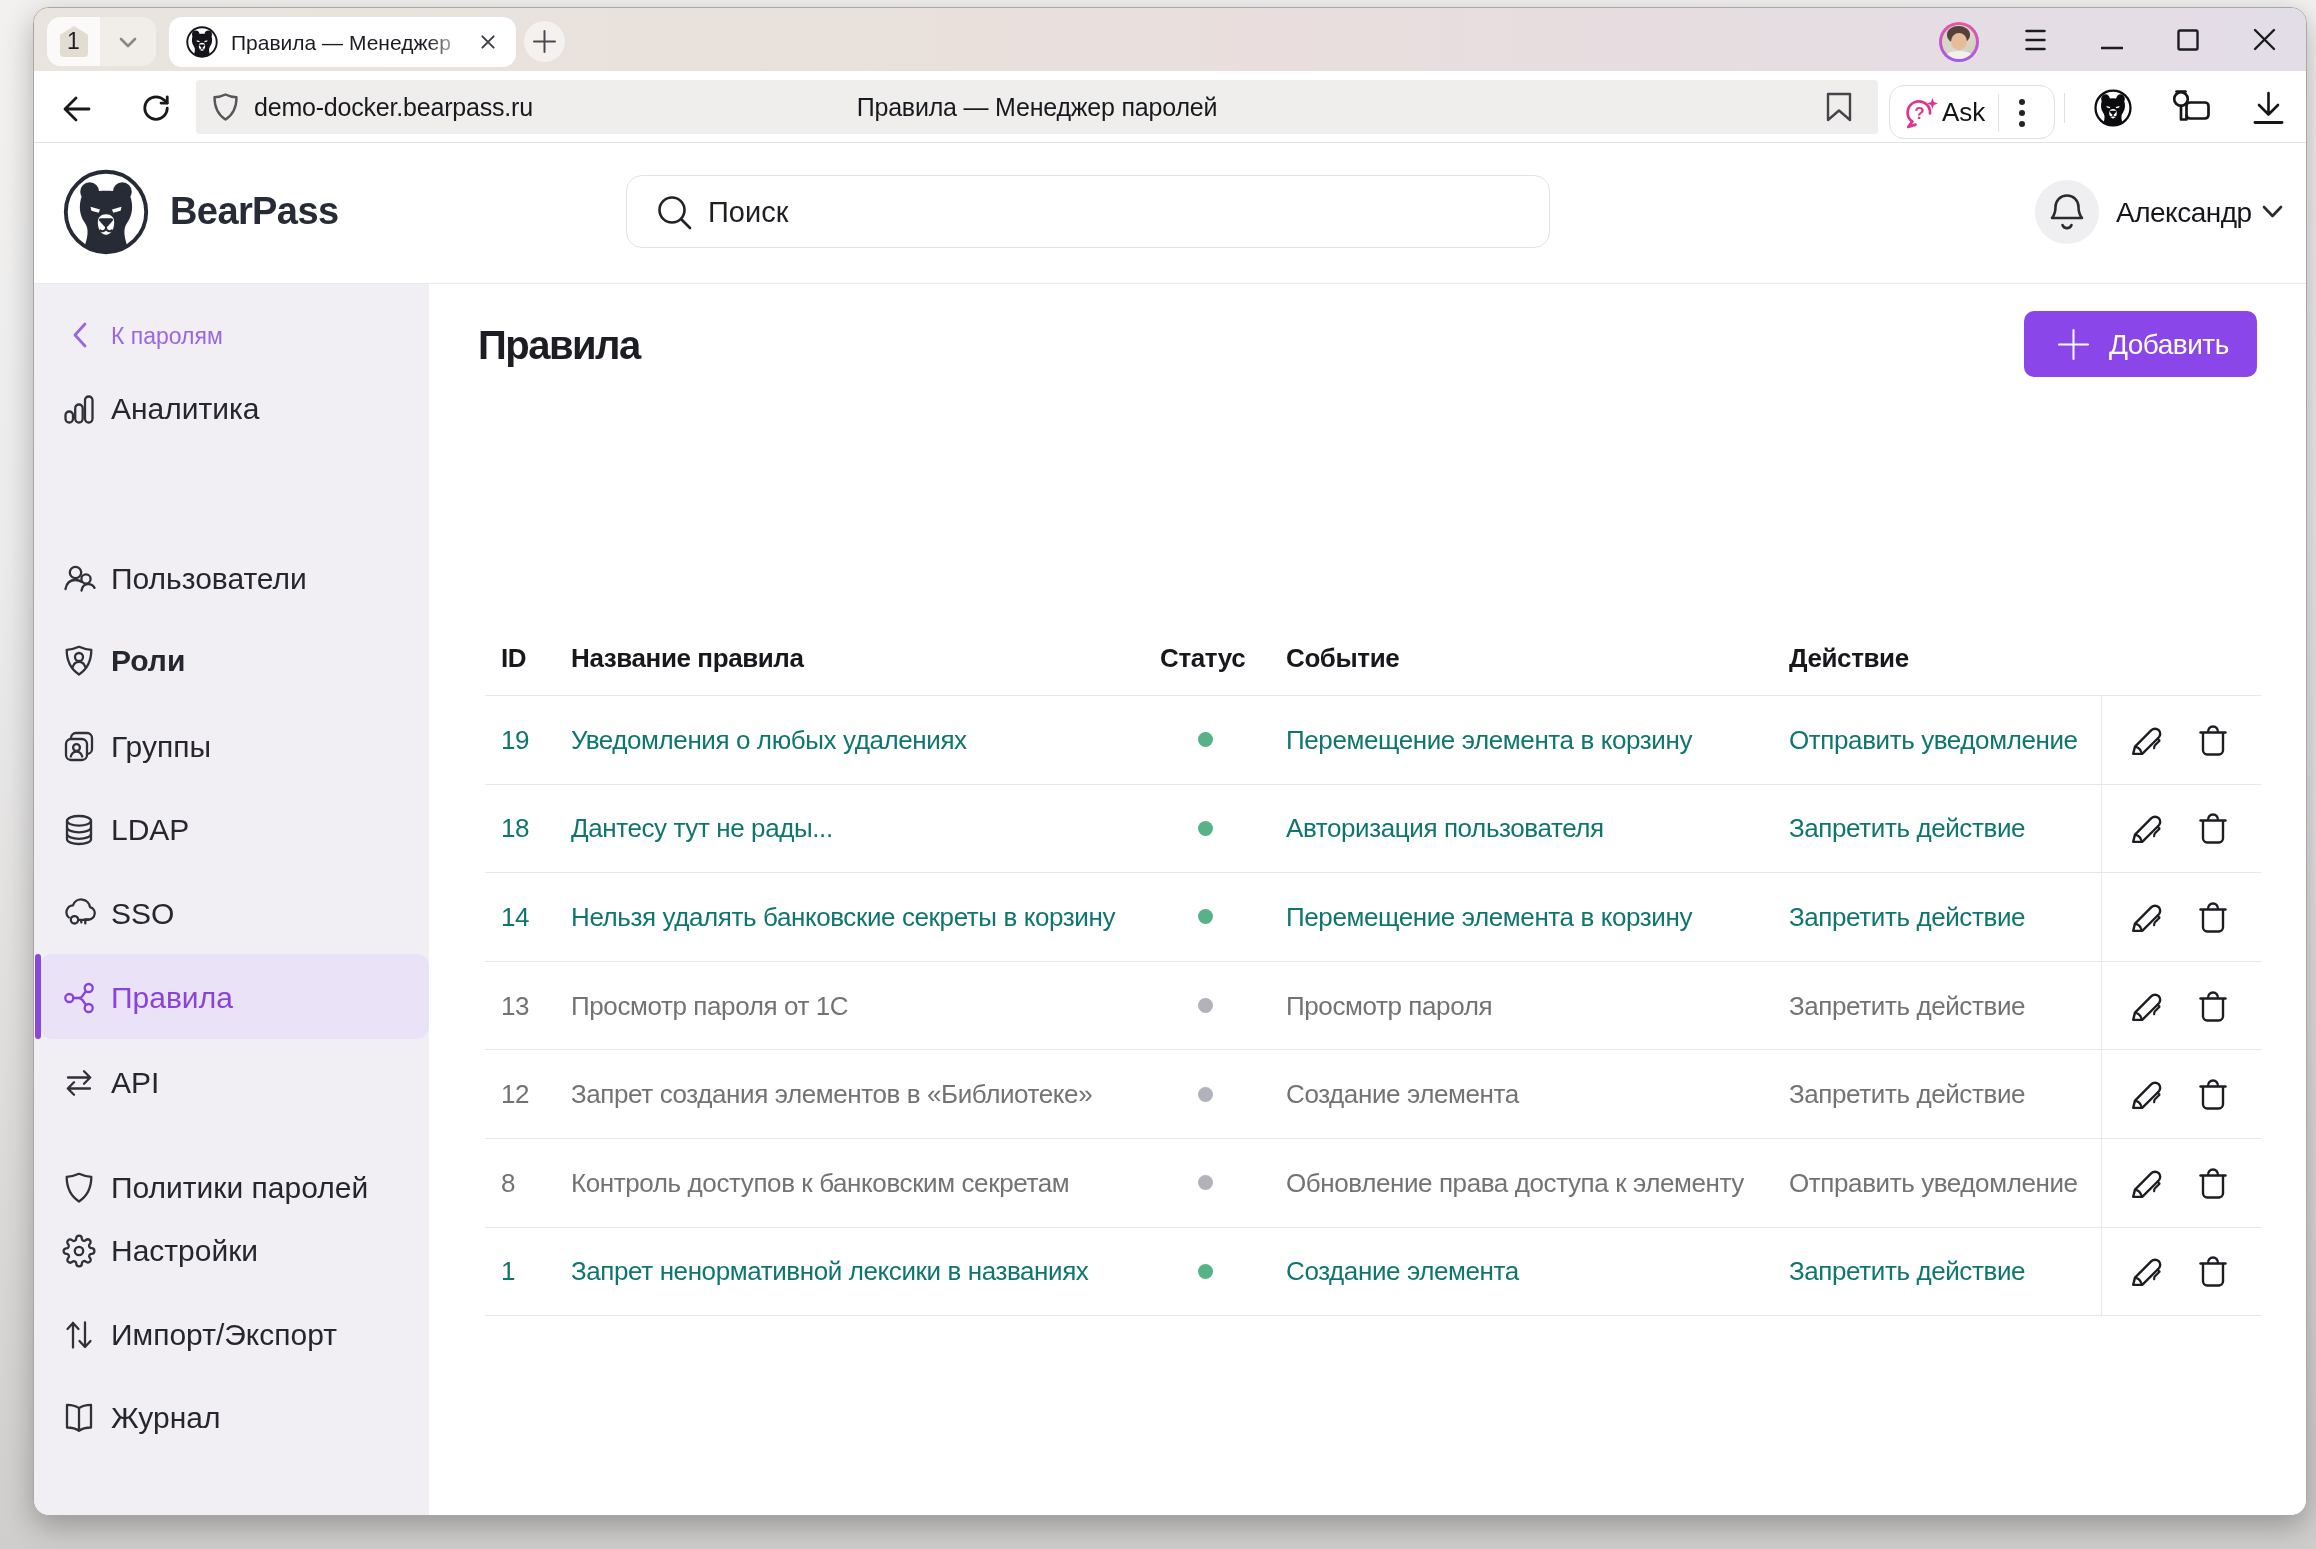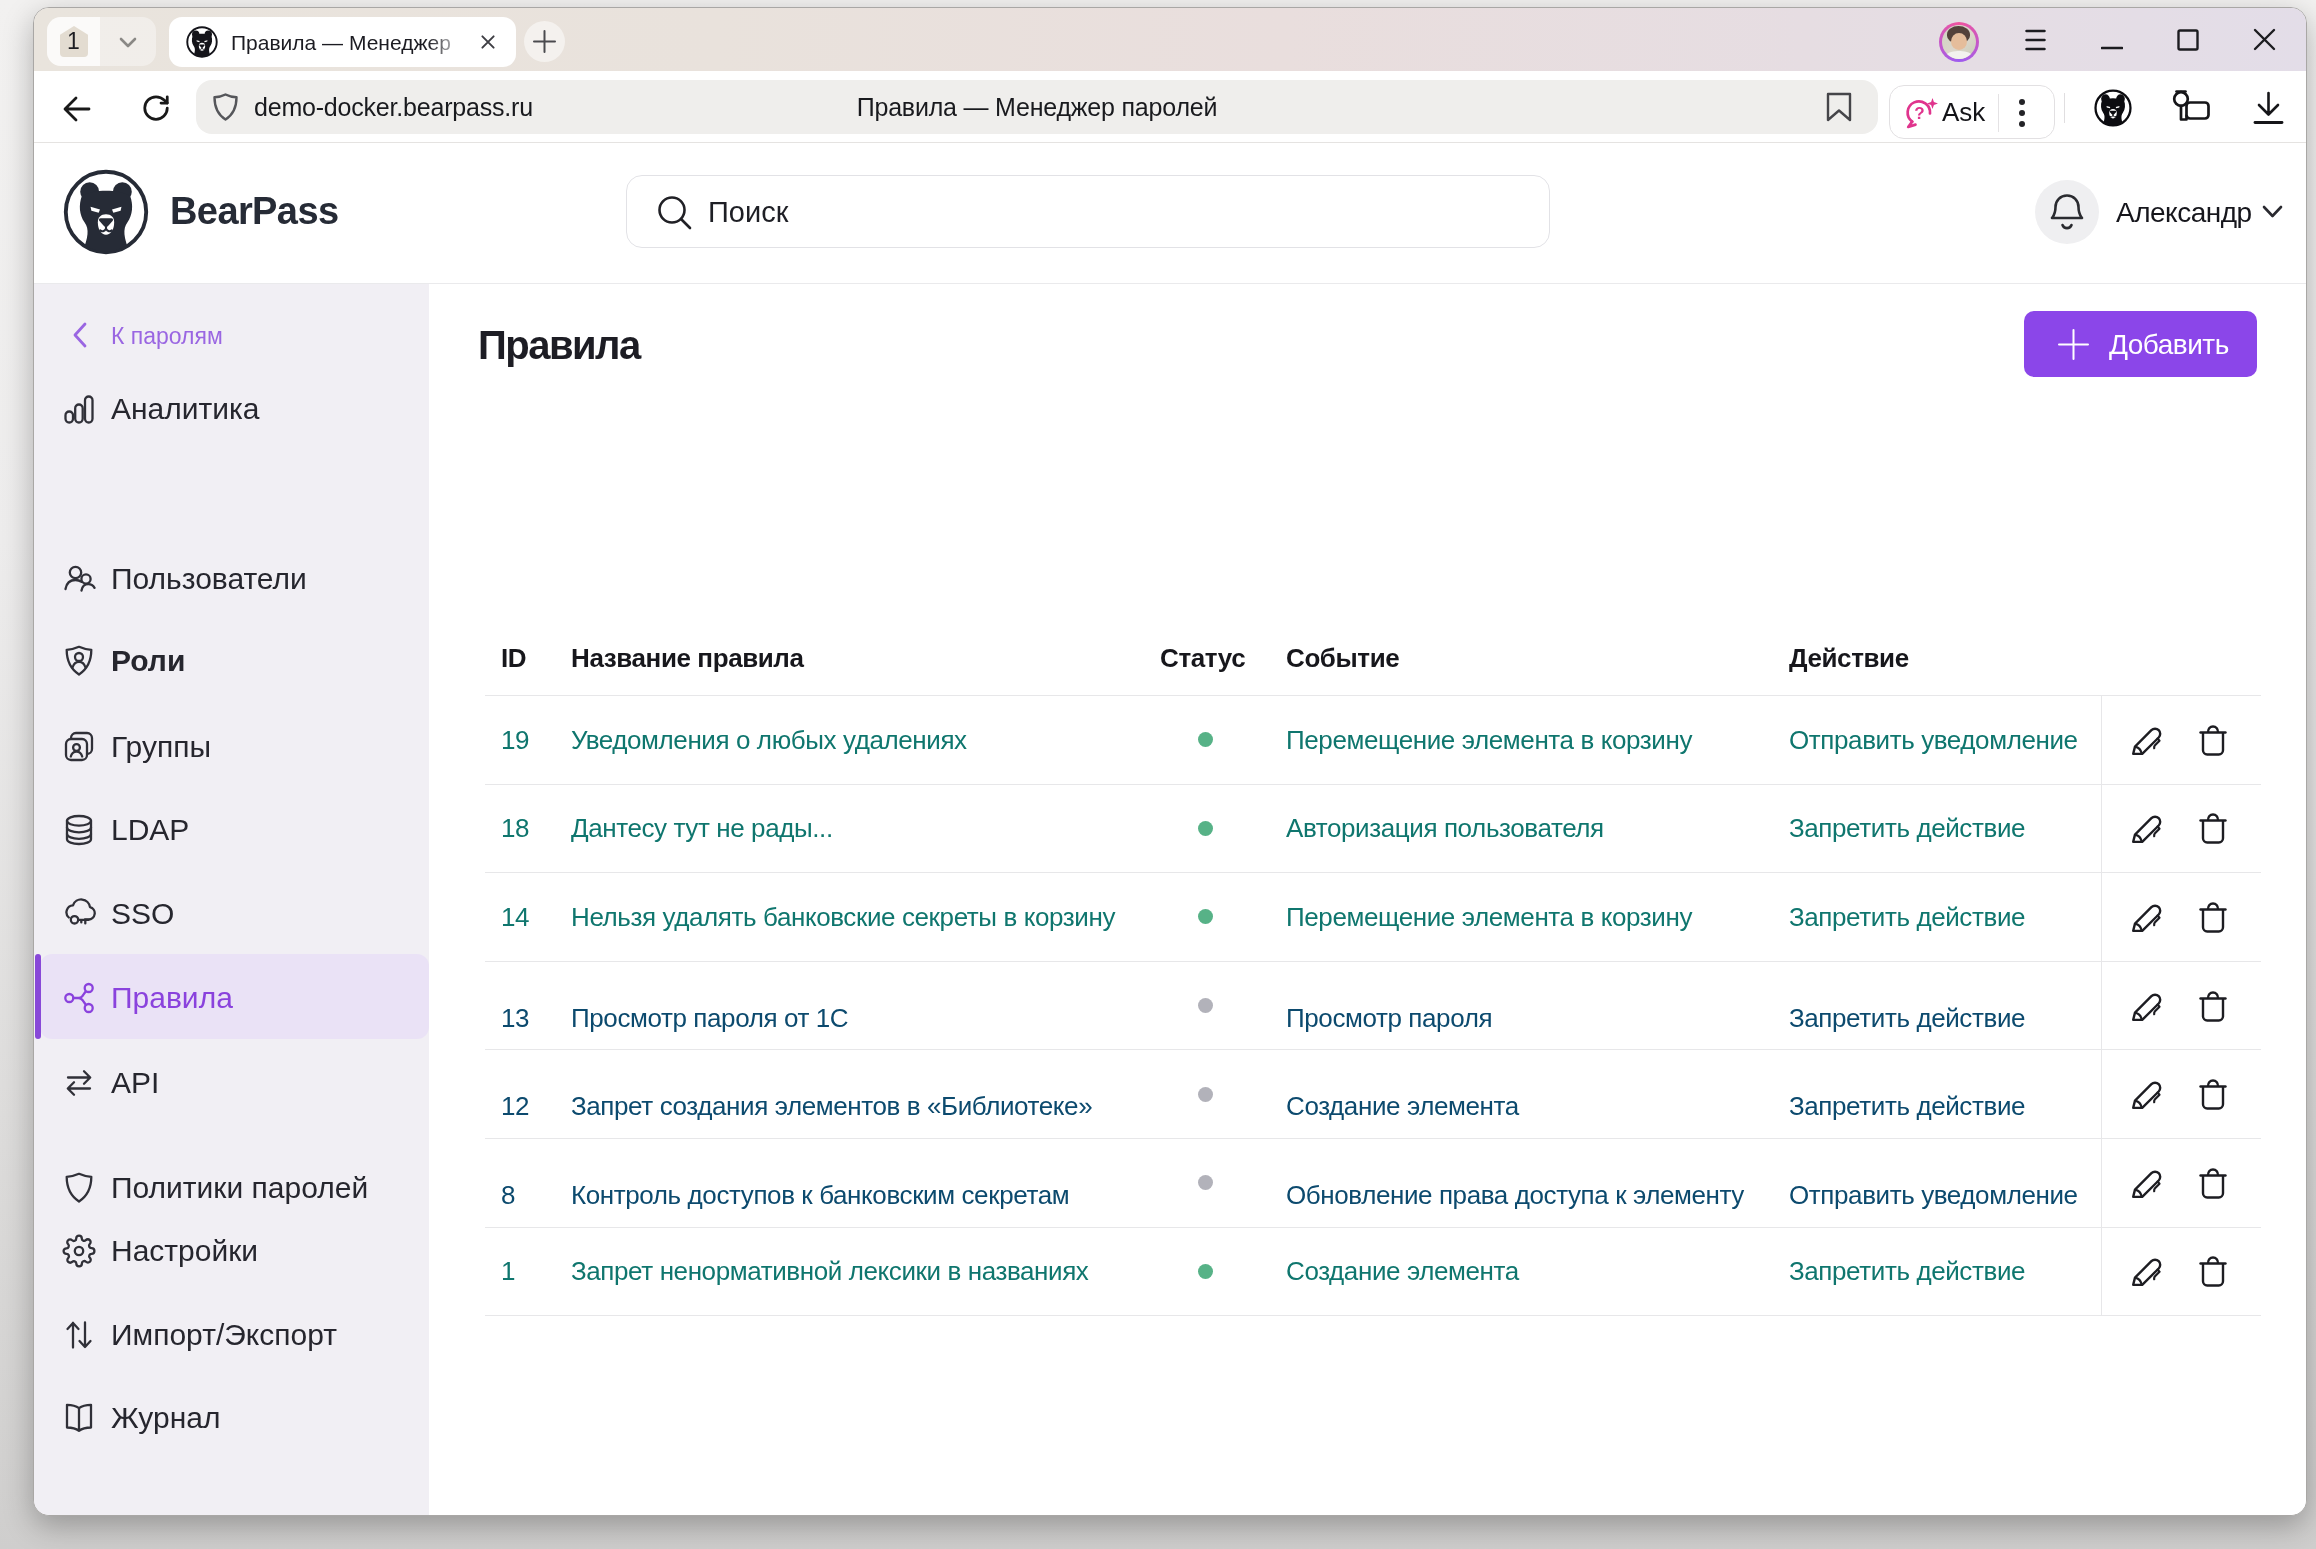--- a/index.html
+++ b/index.html
@@ -52,21 +52,21 @@
   .avatar .ph { width:100%; height:100%; border-radius:50%; background:linear-gradient(135deg,#cfd3c2 0%,#dcd6cb 55%,#c9cdb9 100%); position:relative; overflow:hidden; }
   .avatar .hair { position:absolute; left:5px; top:1px; width:23px; height:17px; border-radius:50% 50% 42% 42%; background:#53413a; }
   .avatar .face { position:absolute; left:9px; top:8px; width:16px; height:17px; border-radius:50%; background:#e5bd9b; }
   .avatar .sh { position:absolute; left:4px; top:26px; width:26px; height:12px; border-radius:45%; background:#f2f1ee; }
   .wctl { position:absolute; top:0; height:63px; display:flex; align-items:center; }
   
   .toolbar {
     position:absolute; left:0; top:63px; width:100%; height:72px; background:#fff;
     border-bottom:1px solid #e5e3e1;
   }
-  .urlbar { position:absolute; left:162px; top:9px; width:1682px; height:54px; border-radius:16px; background:#efeeec; }
+  .urlbar { position:absolute; left:162px; top:9px; width:1682px; height:54px; border-radius:4px; background:#efeeec; }
   .urltext { position:absolute; left:58px; top:13px; font-size:25px; letter-spacing:-.2px; color:#191a1e; }
   .pagetitle { position:absolute; left:0; width:100%; top:13px; text-align:center; font-size:25px; letter-spacing:-.2px; color:#191a1e; }
   .askpill { position:absolute; left:1855px; top:14px; width:166px; height:54px; border:1.5px solid #e2e0e2; border-radius:15px; background:#fff; }
   .asktext { position:absolute; left:52px; top:11px; font-size:26px; color:#141418; }
   
   .appheader { position:absolute; left:0; top:135px; width:100%; height:141px; background:#fff; border-bottom:1px solid #eaeaec; }
   .logo { position:absolute; left:29px; top:26px; width:86px; height:86px; }
   .logotext { position:absolute; left:136px; top:48px; line-height:41px; font-size:38px; font-weight:700; letter-spacing:-.6px; color:#262b36; }
   .search { position:absolute; left:592px; top:32px; width:924px; height:73px; border:1.5px solid #e2e2e6; border-radius:16px; }
   .search .ph { position:absolute; left:81px; top:20px; font-size:29px; color:#1e1f25; }
@@ -99,21 +99,21 @@
   .c-id { position:absolute; left:16px; top:50%; transform:translateY(-50%); font-size:26px; letter-spacing:-.4px; }
   .c-name { position:absolute; left:86px; top:50%; transform:translateY(-50%); font-size:26px; letter-spacing:-.4px; }
   .c-status { position:absolute; left:675px; top:50%; transform:translateY(-50%); font-size:26px; letter-spacing:-.4px; }
   .c-event { position:absolute; left:801px; top:50%; transform:translateY(-50%); font-size:26px; letter-spacing:-.4px; }
   .c-action { position:absolute; left:1304px; top:50%; transform:translateY(-50%); font-size:26px; letter-spacing:-.4px; }
   .thead > div { font-weight:700; color:#17171c; }
   .dot { position:absolute; left:713px; top:50%; margin-top:-7.5px; width:15px; height:15px; border-radius:50%; }
   .dot.on { background:#57b287; }
   .dot.off { background:#b2b2ba; }
   .trow.on > div { color:#0f766e; }
-  .trow.off > div { color:#0c4a6e;margin-top:12px; }
+  .trow.off > div { color:#737373; }
   .vline { position:absolute; left:1616px; top:76px; width:1px; background:#e7e7e9; }
   .rowicon { position:absolute; top:50%; transform:translateY(-50%); width:34px; height:34px; }
 </style>
 </head>
 <body>
 <div class="win">
   <div class="tabstrip">
     <div class="tabgroup">
       <div class="num"></div>
       <div class="penta"></div>

